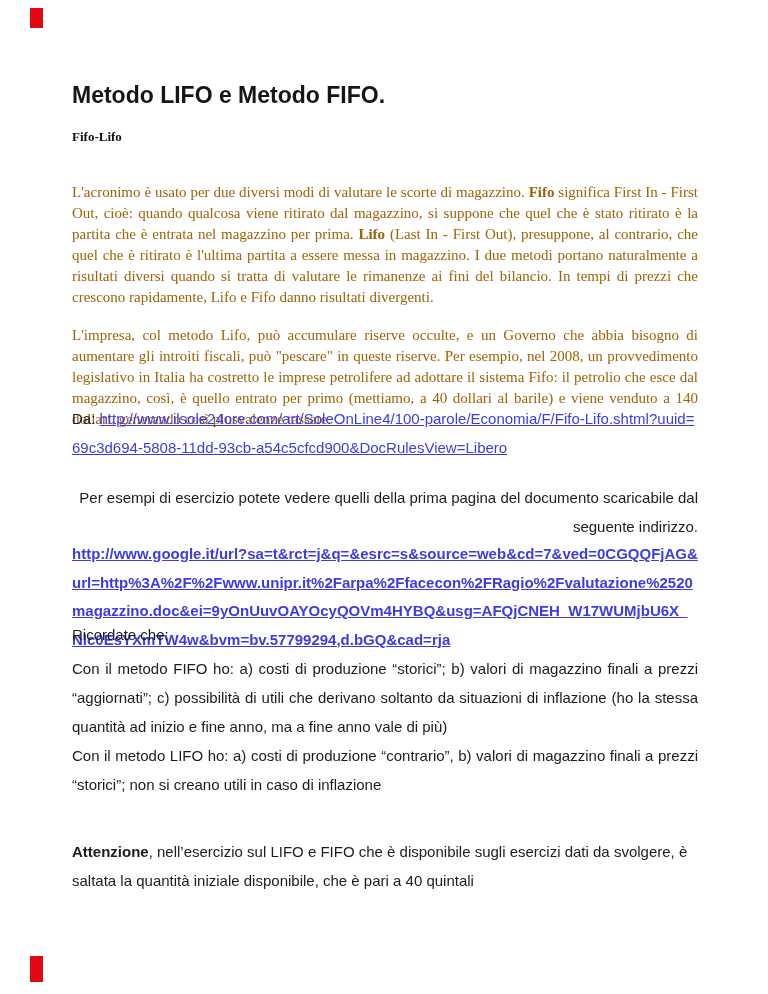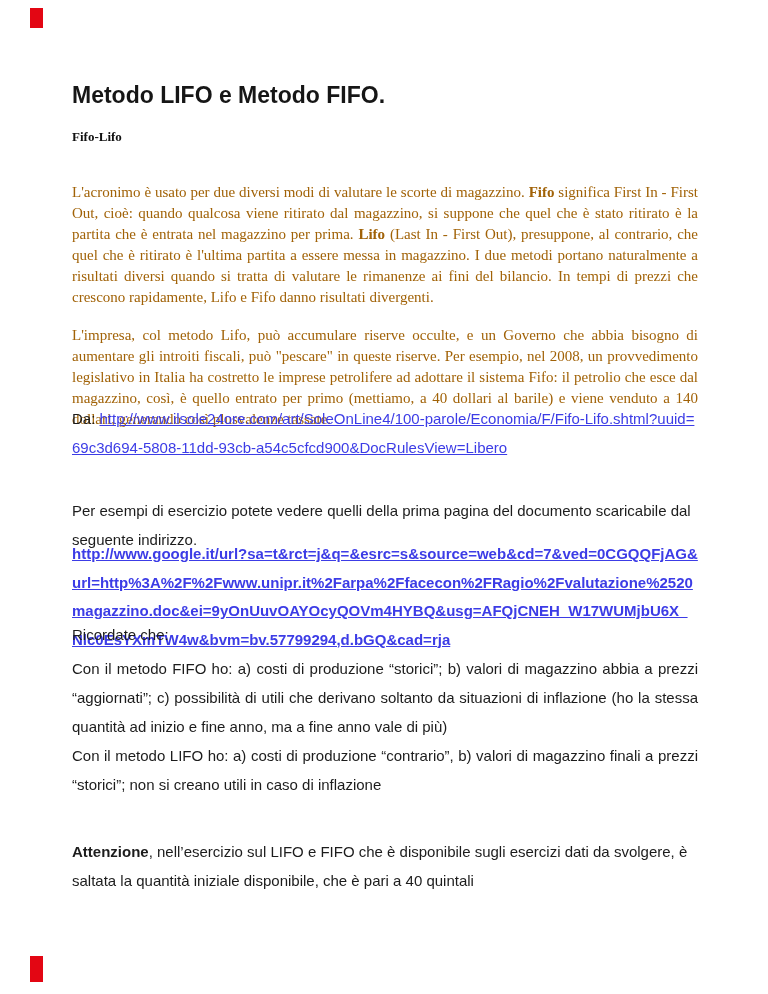--- a/index.html
+++ b/index.html
@@ -20,21 +20,21 @@
     font-weight:bold;font-size:23px;line-height:27px;color:#161616;
   }
   .doc-subtitle{
     top:127px;
     font-family:"Liberation Serif","DejaVu Serif",serif;
     font-weight:bold;font-size:13px;line-height:20px;color:#111111;
   }
   .p1{top:182px;}
   .p2{top:325px;}
   .source-line{top:405px;line-height:28.5px;}
-  .esempi{top:496px;}
+  .esempi{top:483px;text-align:right;}
   .google{top:540px;line-height:28.5px;word-break:break-all;font-weight:bold;}
   .ricordate{top:625px;font-weight:normal;line-height:20px;}
   .fifo-para{top:654px;}
   .lifo-para{top:741px;}
   .attenzione{top:837px;}
   a.doclink{
     color:#3c3ce6;
     text-decoration:underline;
     cursor:pointer;
     word-break:break-all;
@@ -62,21 +62,21 @@
   <p class="block serif just p2">L'impresa, col metodo Lifo, può accumulare riserve occulte, e un Governo che abbia bisogno di aumentare gli introiti fiscali, può "pescare" in queste riserve. Per esempio, nel 2008, un provvedimento legislativo in Italia ha costretto le imprese petrolifere ad adottare il sistema Fifo: il petrolio che esce dal magazzino, così, è quello entrato per primo (mettiamo, a 40 dollari al barile) e viene venduto a 140 dollari, generando così plusvalenze tassate.</p>
 
   <p class="block sans source-line"><span>Da: </span><a class="doclink">http://www.ilsole24ore.com/art/SoleOnLine4/100-parole/Economia/F/Fifo-Lifo.shtml?uuid=69c3d694-5808-11dd-93cb-a54c5cfcd900&amp;DocRulesView=Libero</a></p>
 
   <p class="block sans esempi">Per esempi di esercizio potete vedere quelli della prima pagina del documento scaricabile dal seguente indirizzo.</p>
 
   <p class="block sans google"><a class="doclink">http://www.google.it/url?sa=t&amp;rct=j&amp;q=&amp;esrc=s&amp;source=web&amp;cd=7&amp;ved=0CGQQFjAG&amp;url=http%3A%2F%2Fwww.unipr.it%2Farpa%2Ffacecon%2FRagio%2Fvalutazione%2520magazzino.doc&amp;ei=9yOnUuvOAYOcyQOVm4HYBQ&amp;usg=AFQjCNEH_W17WUMjbU6X_Nlc0EsYXmTW4w&amp;bvm=bv.57799294,d.bGQ&amp;cad=rja</a></p>
 
   <p class="block sans ricordate">Ricordate che:</p>
 
-  <p class="block sans just fifo-para">Con il metodo FIFO ho:  a) costi di produzione “storici”; b) valori di magazzino abbia a prezzi “aggiornati”; c) possibilità di utili che derivano soltanto da situazioni di inflazione (ho la stessa quantità ad inizio e fine anno, ma a fine anno vale di più)</p>
+  <p class="block sans just fifo-para">Con il metodo FIFO ho:  a) costi di produzione “storici”; b) valori di magazzino finali a prezzi “aggiornati”; c) possibilità di utili che derivano soltanto da situazioni di inflazione (ho la stessa quantità ad inizio e fine anno, ma a fine anno vale di più)</p>
 
   <p class="block sans just lifo-para">Con il metodo LIFO ho: a) costi di produzione “contrario”, b) valori di magazzino finali a prezzi “storici”; non si creano utili in caso di inflazione</p>
 
   <p class="block sans attenzione"><span class="bold-inline">Attenzione</span><span>, nell’esercizio sul LIFO e FIFO che è disponibile sugli esercizi dati da svolgere, è saltata la quantità iniziale disponibile, che è pari a 40 quintali</span></p>
 
   <div class="red-mark bottom"></div>
 
 </div>
 
 </body></html>

